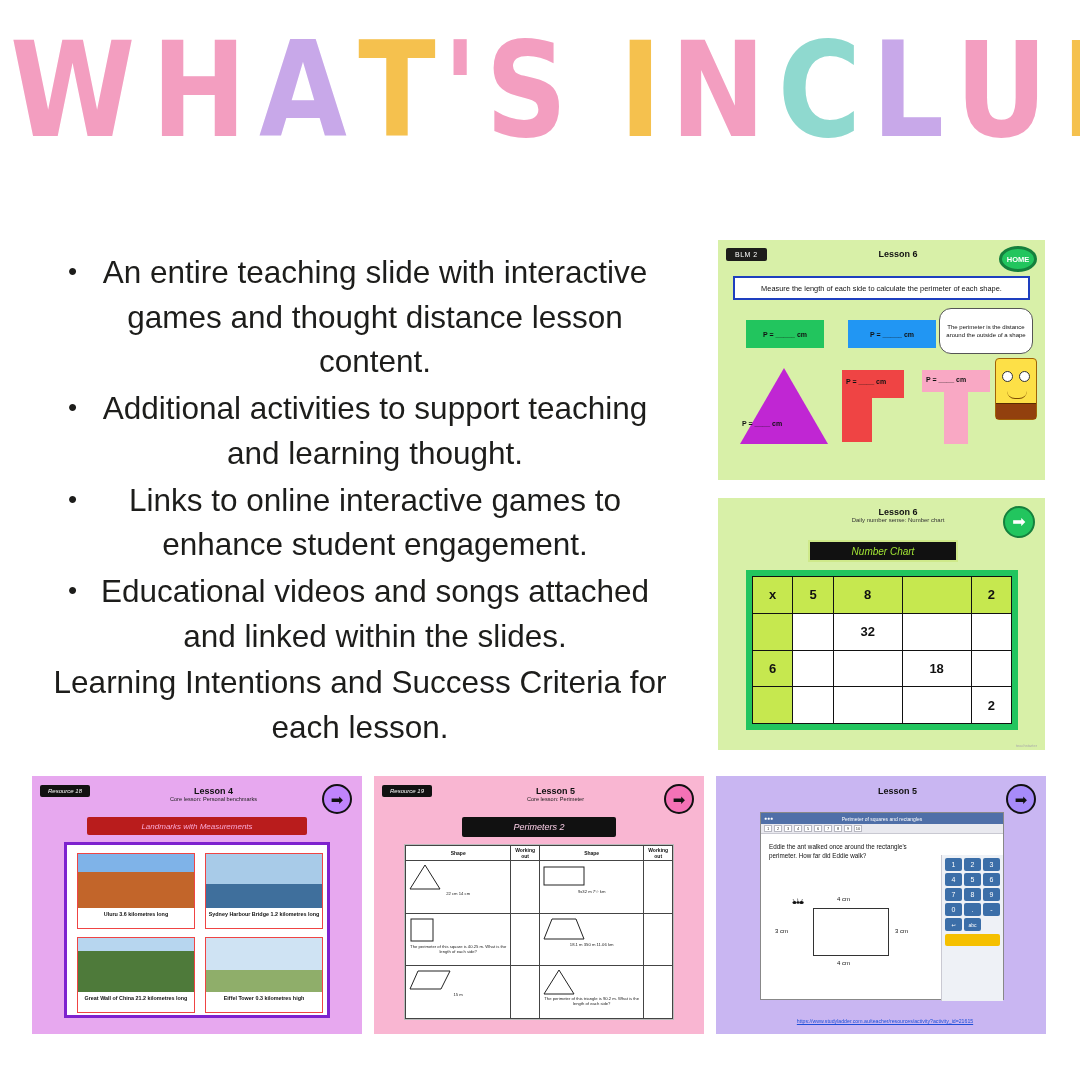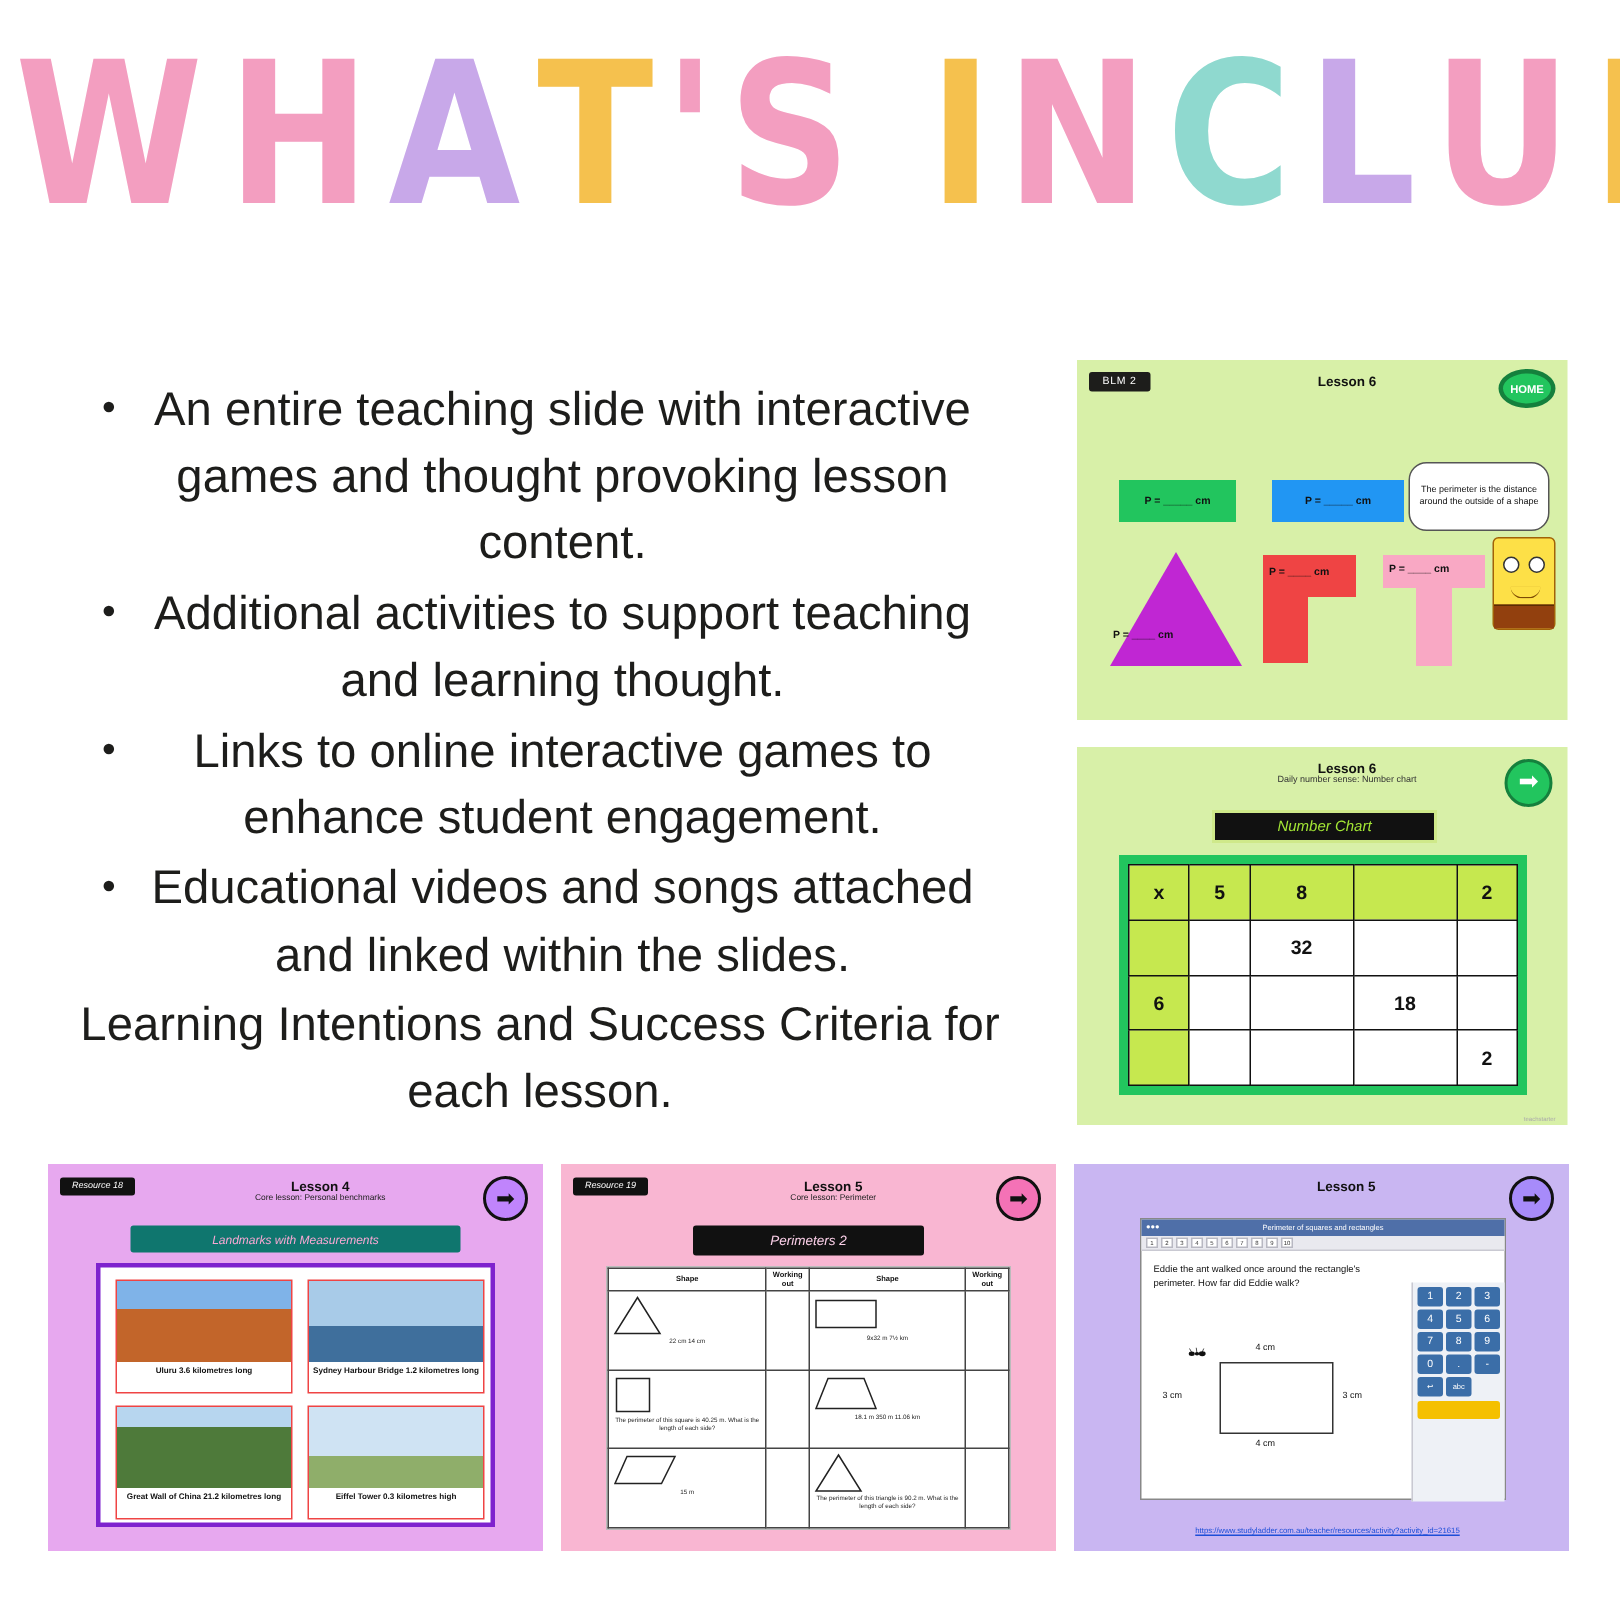--- a/index.html
+++ b/index.html
@@ -173,21 +173,21 @@
     font-size:6px; font-style:italic; padding:3px 8px; border-radius:2px;
   }
   .next-circle {
     position:absolute; right:10px; top:8px; width:30px; height:30px;
     border-radius:50%; background:#c084fc; border:2px solid #111;
     display:flex; align-items:center; justify-content:center;
     font-size:15px; color:#111; line-height:1;
   }
   #lm-banner {
     position:absolute; left:55px; top:41px; width:220px; height:18px;
-    background:#0f766e; color:#f9a8d4; font-size:8px; font-style:italic;
+    background:#b91c1c; color:#f9a8d4; font-size:8px; font-style:italic;
     display:flex; align-items:center; justify-content:center;
     border-radius:2px;
   }
   #lm-frame {
     position:absolute; left:32px; top:66px; width:266px; height:176px;
     border:3px solid #7e22ce; background:#ffffff;
   }
   .lm-cell {
     position:absolute; width:118px; height:76px;
     border:1.6px solid #ef4444; background:#fff; overflow:hidden;
@@ -283,21 +283,21 @@
   }
 </style>
 </head>
 <body>
 
 <div id="title"><span style="color: rgb(243, 158, 192);">W</span><span style="color: rgb(243, 158, 192);">H</span><span style="color: rgb(200, 168, 233);">A</span><span style="color: rgb(245, 193, 78);">T</span><span style="color: rgb(243, 158, 192);">'</span><span style="color: rgb(243, 158, 192);">S</span><span style="color: rgb(255, 255, 255);">&nbsp;</span><span style="color: rgb(245, 193, 78);">I</span><span style="color: rgb(243, 158, 192);">N</span><span style="color: rgb(143, 217, 207);">C</span><span style="color: rgb(200, 168, 233);">L</span><span style="color: rgb(243, 158, 192);">U</span><span style="color: rgb(245, 193, 78);">D</span></div>
 
 <div id="bullets">
     <div class="bitem">
       <span class="bdot">•</span>
-      <span class="btext">An entire teaching slide with interactive games and thought provoking lesson content.</span>
+      <span class="btext">An entire teaching slide with interactive games and thought distance lesson content.</span>
     </div>
     <div class="bitem">
       <span class="bdot">•</span>
       <span class="btext">Additional activities to support teaching and learning thought.</span>
     </div>
     <div class="bitem">
       <span class="bdot">•</span>
       <span class="btext">Links to online interactive games to enhance student engagement.</span>
     </div>
     <div class="bitem">
@@ -308,20 +308,21 @@
       <span class="btext">Learning Intentions and Success Criteria for each lesson.</span>
     </div>
   </div>
 
 <div class="card" id="card1">
   <div id="blm-tag">BLM 2</div>
   <div class="slide-head">
     <div class="slide-title">Lesson 6</div>
   </div>
   <div id="home-btn">HOME</div>
+  <div id="instr-bar">Measure the length of each side to calculate the perimeter of each shape.</div>
 
   <div class="shape-box" id="sh-green">P = _____ cm</div>
   <div class="shape-box" id="sh-blue">P = _____ cm</div>
 
   <div id="sh-tri"></div>
   <div id="sh-tri-lbl">P = ____ cm</div>
 
   <div id="sh-red"></div>
   <div id="sh-red-lbl">P = ____ cm</div>
 

